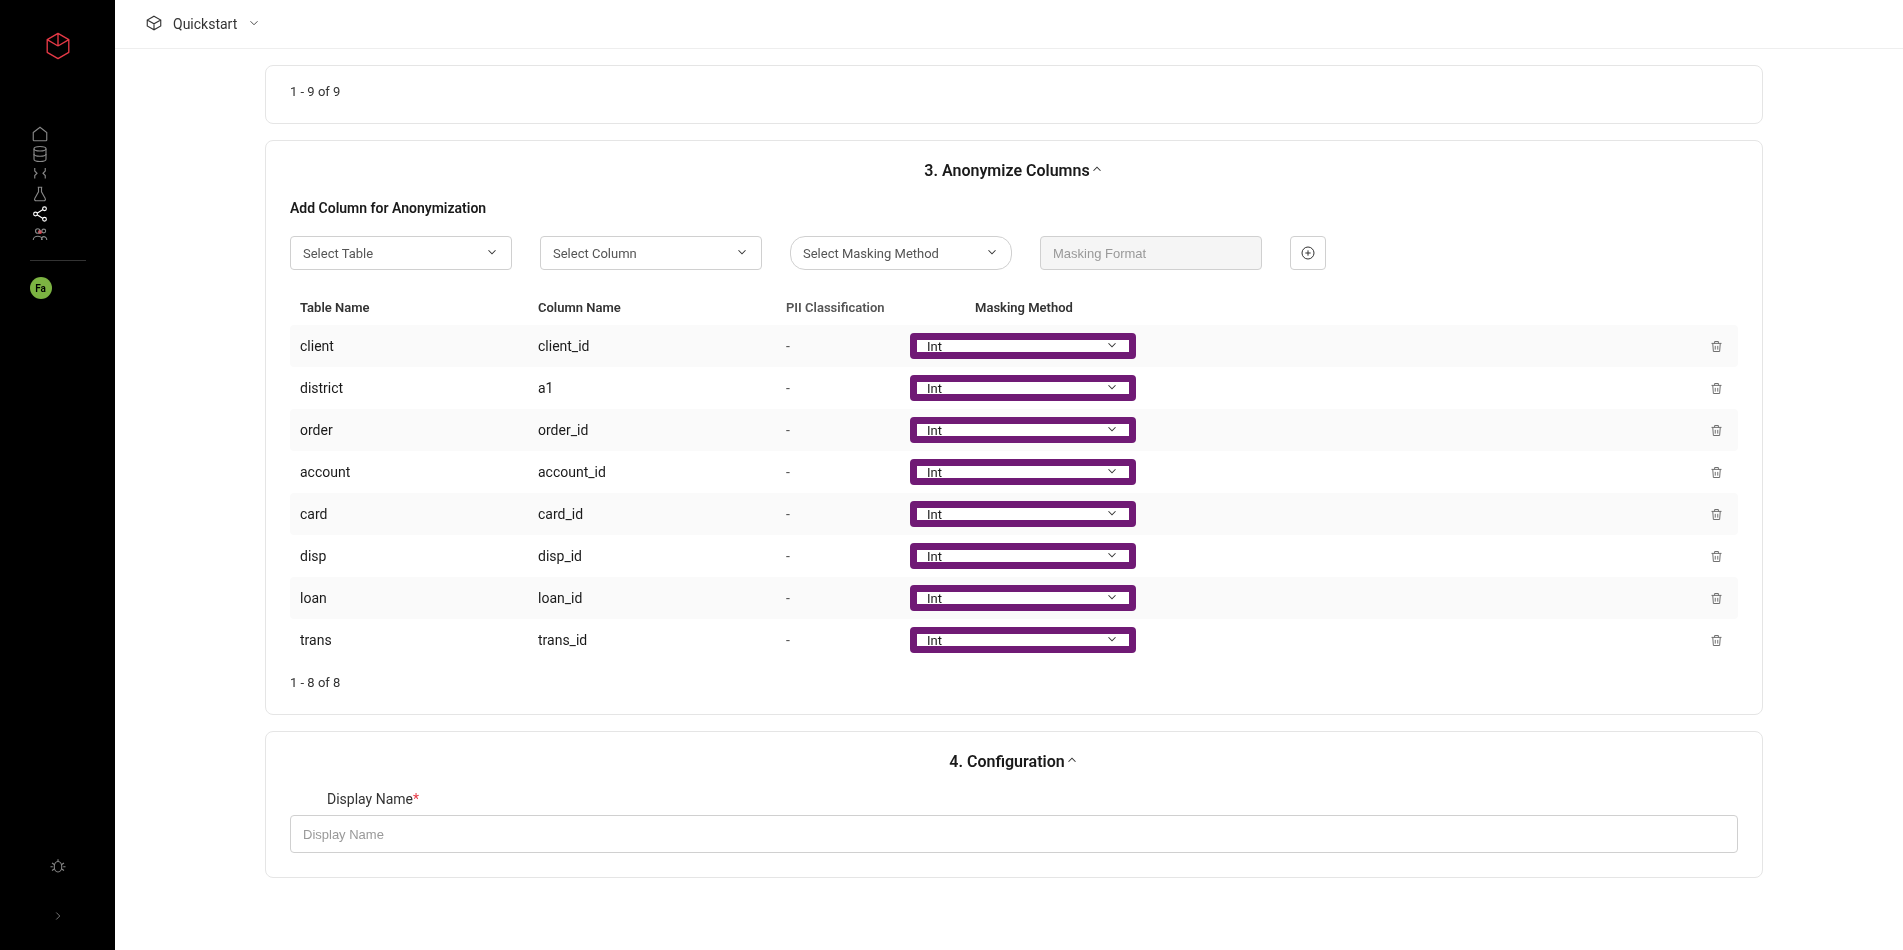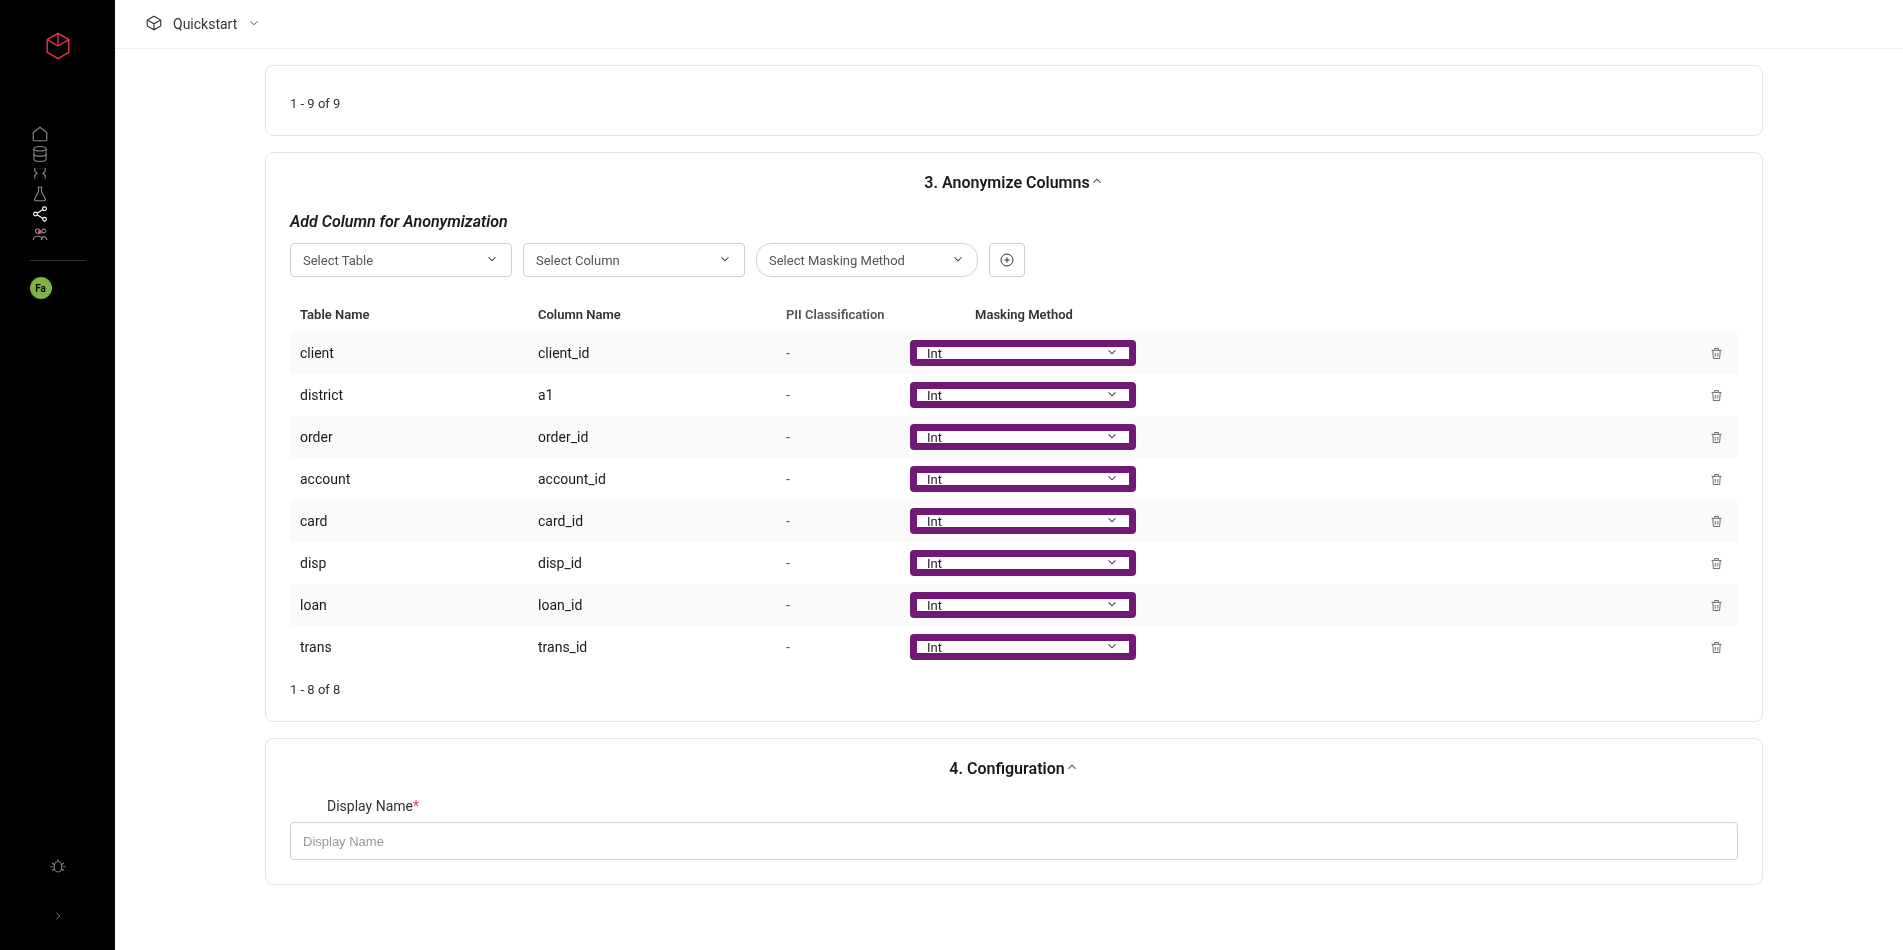--- a/index.html
+++ b/index.html
@@ -57,23 +57,23 @@
 .section-header {
   padding: 20px 24px;
   display: flex;
   justify-content: center;
   align-items: center;
   cursor: pointer;
 }
 .section-title { font-size: 16px; font-weight: 600; color: #1a1a1a; }
 .section-body { padding: 0 24px 24px; }
 
-.add-label { font-size: 16px; font-weight: 600; margin-bottom: 12px; display: block; font-style: italic; }
-
-.selectors-row { display: flex; gap: 11px; margin-bottom: 20px; }
+.add-label { font-size: 14px; font-weight: 600; margin-bottom: 20px; display: block; }
+
+.selectors-row { display: flex; gap: 28px; margin-bottom: 20px; }
 .select-control {
   height: 34px;
   border: 1px solid #d0d0d0;
   border-radius: 4px;
   display: flex;
   align-items: center;
   justify-content: space-between;
   padding: 0 12px;
   cursor: pointer;
   background: #fff;
@@ -222,21 +222,21 @@
       <span class="topbar-chevron">
         <svg viewBox="0 0 24 24">
             <path d="M6 9 l6 6 6 -6"></path>
           </svg>
       </span>
     </div>
 
     <div class="content">
 
       <div class="card card-pagination-only">
-        <div class="pagination" style="margin-top:12px">1 - 9 of 9</div>
+        <div class="pagination" style="margin-top:0">1 - 9 of 9</div>
       </div>
 
       <div class="card">
         <div class="section-header">
           <span class="section-title">3. Anonymize Columns</span>
           <span class="chevron-icon">
             <svg viewBox="0 0 24 24">
                 <path d="M6 15 l6 -6 6 6"></path>
               </svg>
           </span>
@@ -255,20 +255,21 @@
               <span class="chevron-icon"><svg viewBox="0 0 24 24">
                     <path d="M6 9 l6 6 6 -6"></path>
                   </svg></span>
             </div>
             <div class="select-control w3">
               <span>Select Masking Method</span>
               <span class="chevron-icon"><svg viewBox="0 0 24 24">
                     <path d="M6 9 l6 6 6 -6"></path>
                   </svg></span>
             </div>
+            <input class="input-control" disabled="" placeholder="Masking Format" style="">
             <div class="add-btn">
               <svg viewBox="0 0 24 24">
                   <circle cx="12" cy="12" r="9"></circle>
                   <path d="M12 8 v8 M8 12 h8"></path>
                 </svg>
             </div>
           </div>
 
           <div class="tbl">
             <div class="tbl-head">

